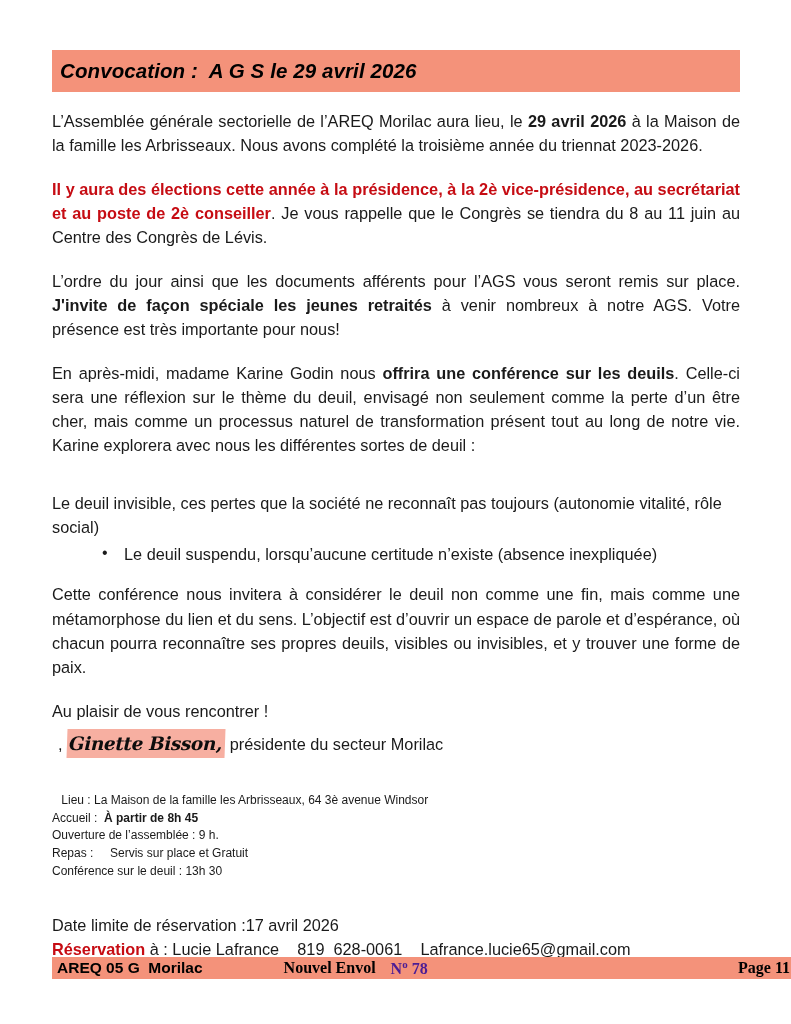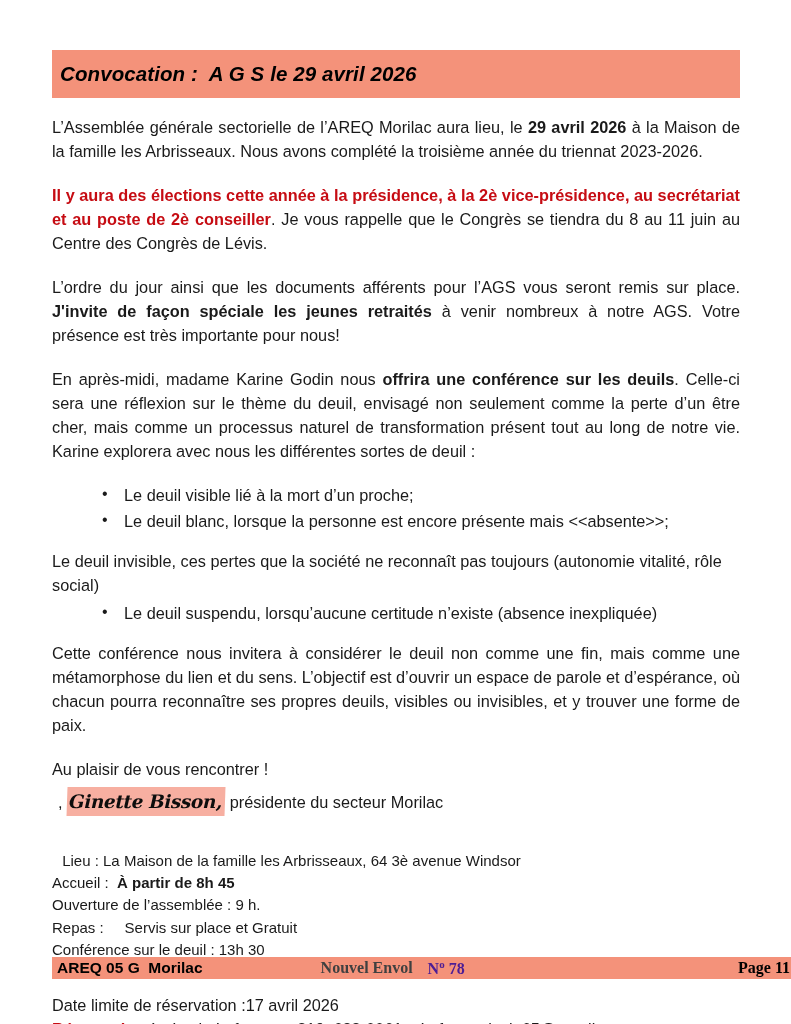--- a/index.html
+++ b/index.html
@@ -24,21 +24,21 @@
   .content {
     position: absolute;
     left: 52px;
     top: 50px;
     width: 688px;
   }
 
   
   .title-band {
     background: #F4927A;
-    height: 48px;
+    height: 42px;
     display: flex;
     align-items: center;
     padding-left: 8px;
     box-sizing: border-box;
     margin-bottom: 17px;
   }
   .title-band .title-text {
     font-family: "Liberation Sans", sans-serif;
     font-weight: bold;
     font-style: italic;
@@ -97,21 +97,21 @@
     font-style: italic;
     font-size: 18.5px;
     letter-spacing: -0.4px;
     color: #0d0d0d;
     padding: 1px 3px 1px 2px;
     transform: skewX(-2deg);
   }
 
   
   .logistics {
-    font-size: 15px;
+    font-size: 12px;
     line-height: 1.48;
   }
   .logistics .row { white-space: pre; }
   .logistics .lieu { padding-left: 6px; }
 
   
   .reservation {
     font-size: 16.3px;
     line-height: 1.48;
   }
@@ -134,23 +134,23 @@
     font-weight: bold;
     font-size: 15.5px;
     color: #000000;
     padding-left: 5px;
     white-space: pre;
   }
   .footer-mid {
     font-family: "Liberation Serif", serif;
     font-weight: bold;
     font-size: 16px;
-    color: #404040;
-    white-space: pre;
-    margin-left: 118px;
+    color: #000000;
+    white-space: pre;
+    margin-left: 81px;
   }
   .footer-num {
     font-family: "Liberation Serif", serif;
     font-weight: bold;
     font-size: 16px;
     color: #4c1d95;
     white-space: pre;
     margin-left: 15px;
   }
   .footer-right {
@@ -176,24 +176,20 @@
     </div>
 
     <p class="para"><span>L’Assemblée générale sectorielle de l’AREQ Morilac aura lieu, le </span><span class="b">29 avril 2026</span><span> à la Maison de la famille les Arbrisseaux. Nous avons complété la troisième année du triennat 2023-2026.</span></p>
 
     <p class="para"><span class="redb">Il y aura des élections cette année à la présidence, à la 2è vice-présidence, au secrétariat et au poste de 2è conseiller</span><span>. Je vous rappelle que le Congrès se tiendra du 8 au 11 juin au Centre des Congrès de Lévis.</span></p>
 
     <p class="para"><span>L’ordre du jour ainsi que les documents afférents pour l’AGS vous seront remis sur place. </span><span class="b">J'invite de façon spéciale les jeunes retraités</span><span> à venir nombreux à notre AGS. Votre présence est très importante pour nous!</span></p>
 
     <p class="para"><span>En après-midi, madame Karine Godin nous </span><span class="b">offrira une conférence sur les deuils</span><span>. Celle-ci sera une réflexion sur le thème du deuil, envisagé non seulement comme la perte d’un être cher, mais comme un processus naturel de transformation présent tout au long de notre vie. Karine explorera avec nous les différentes sortes de deuil :</span></p>
 
-    <ul class="bullets">
-      <li><span>Le deuil visible lié à la mort d’un proche;</span></li>
-      <li><span>Le deuil blanc, lorsque la personne est encore présente mais &lt;&lt;absente&gt;&gt;;</span></li>
-    </ul>
 
     <div class="gap-after-bullets"></div>
 
     <p class="para nojust" style="margin-bottom:3px"><span>Le deuil invisible, ces pertes que la société ne reconnaît pas toujours (autonomie vitalité, rôle social)</span></p>
 
     <ul class="bullets">
       <li><span>Le deuil suspendu, lorsqu’aucune certitude n’existe (absence inexpliquée)</span></li>
     </ul>
 
     <div class="gap-after-bullets"></div>

